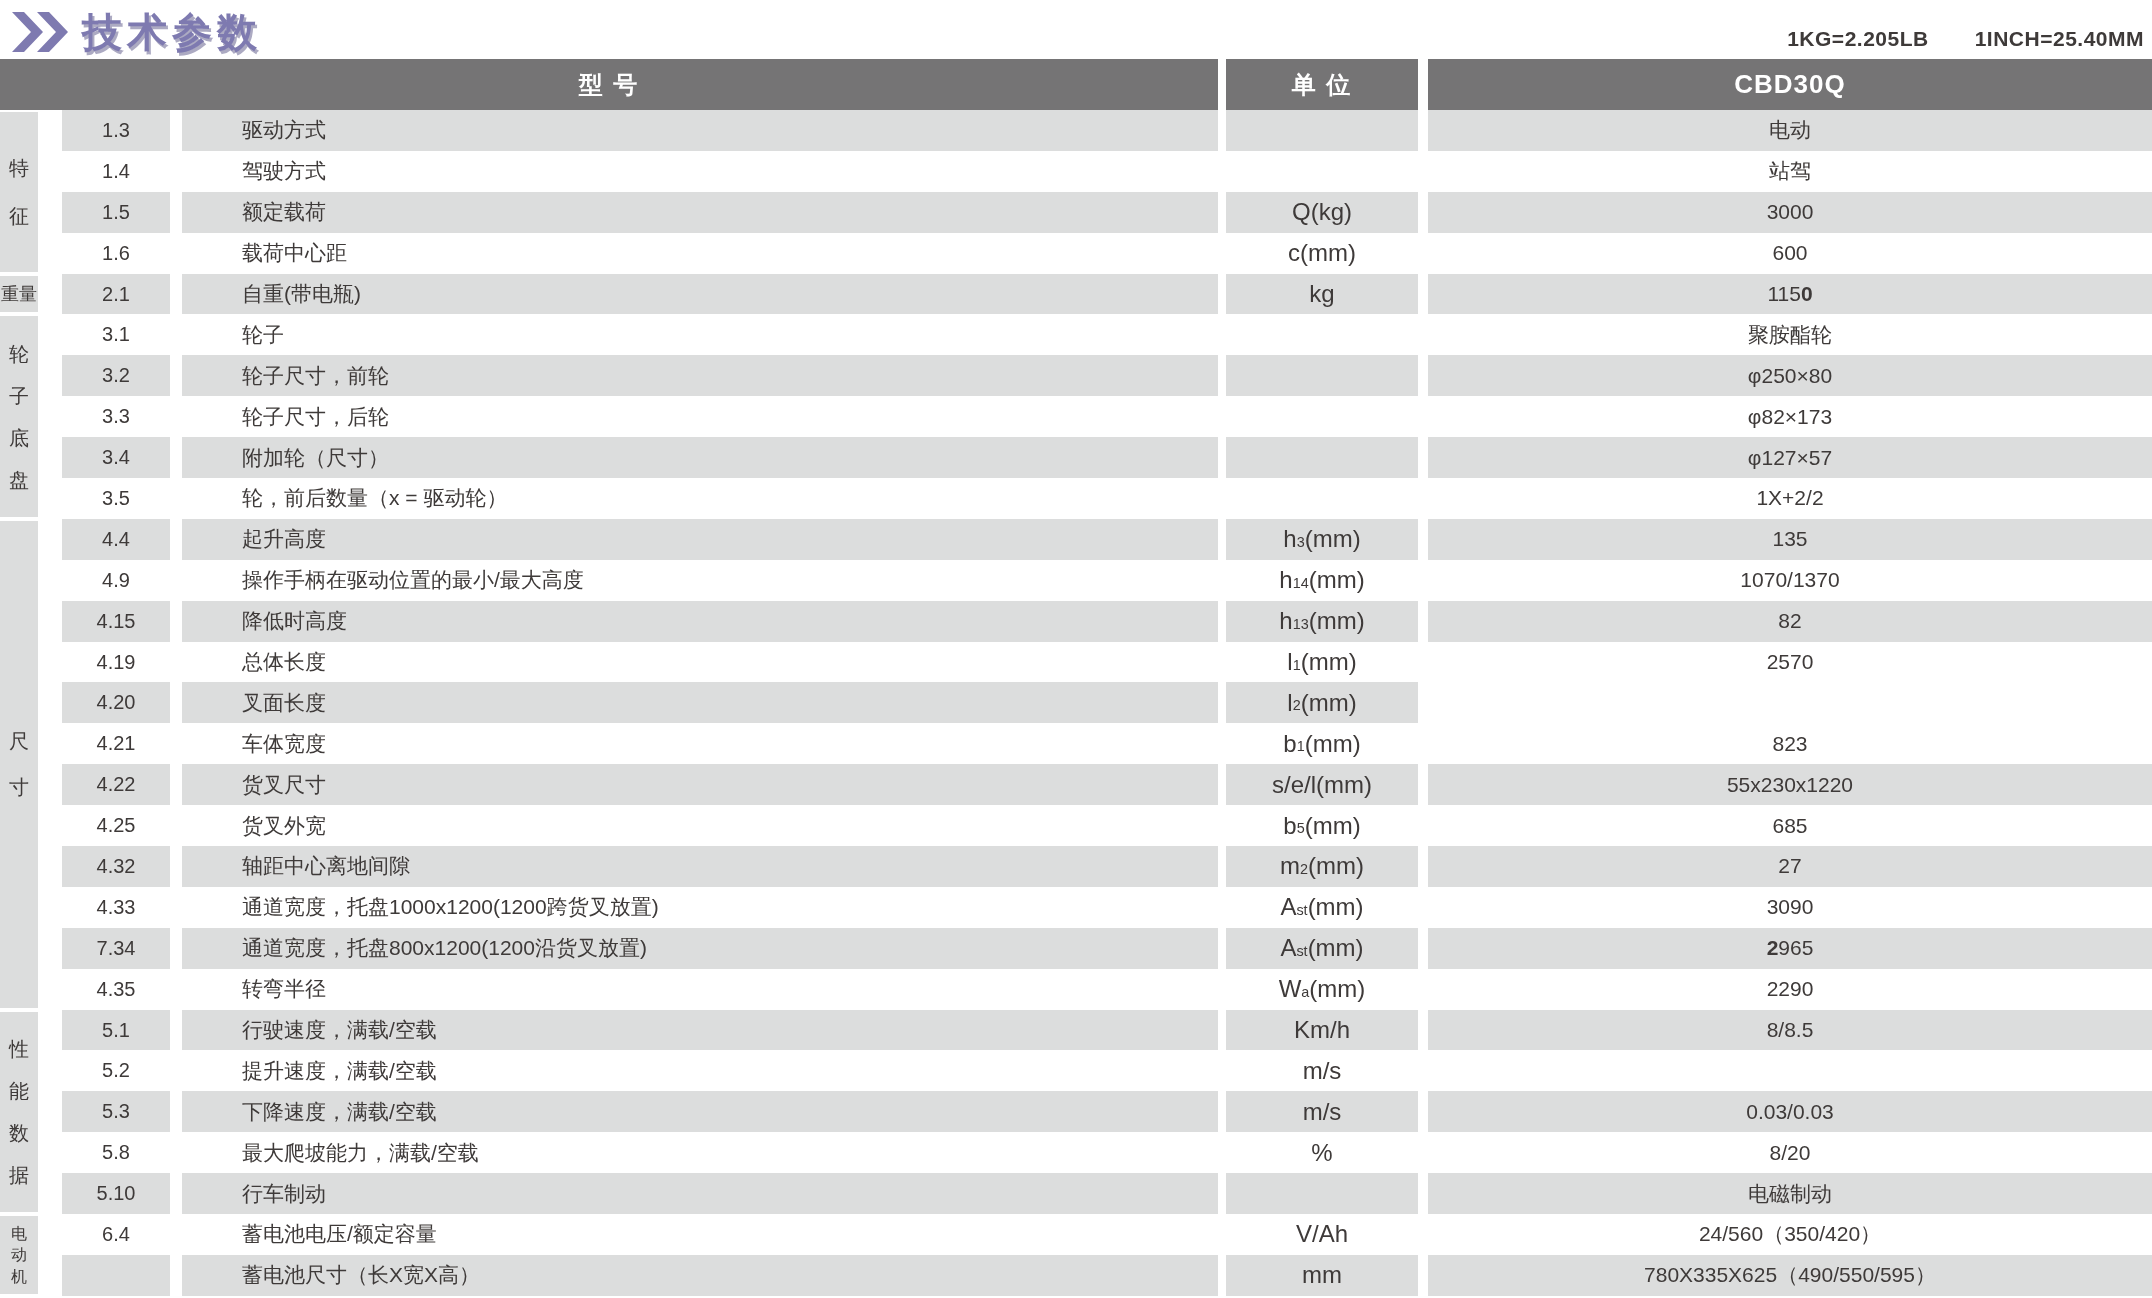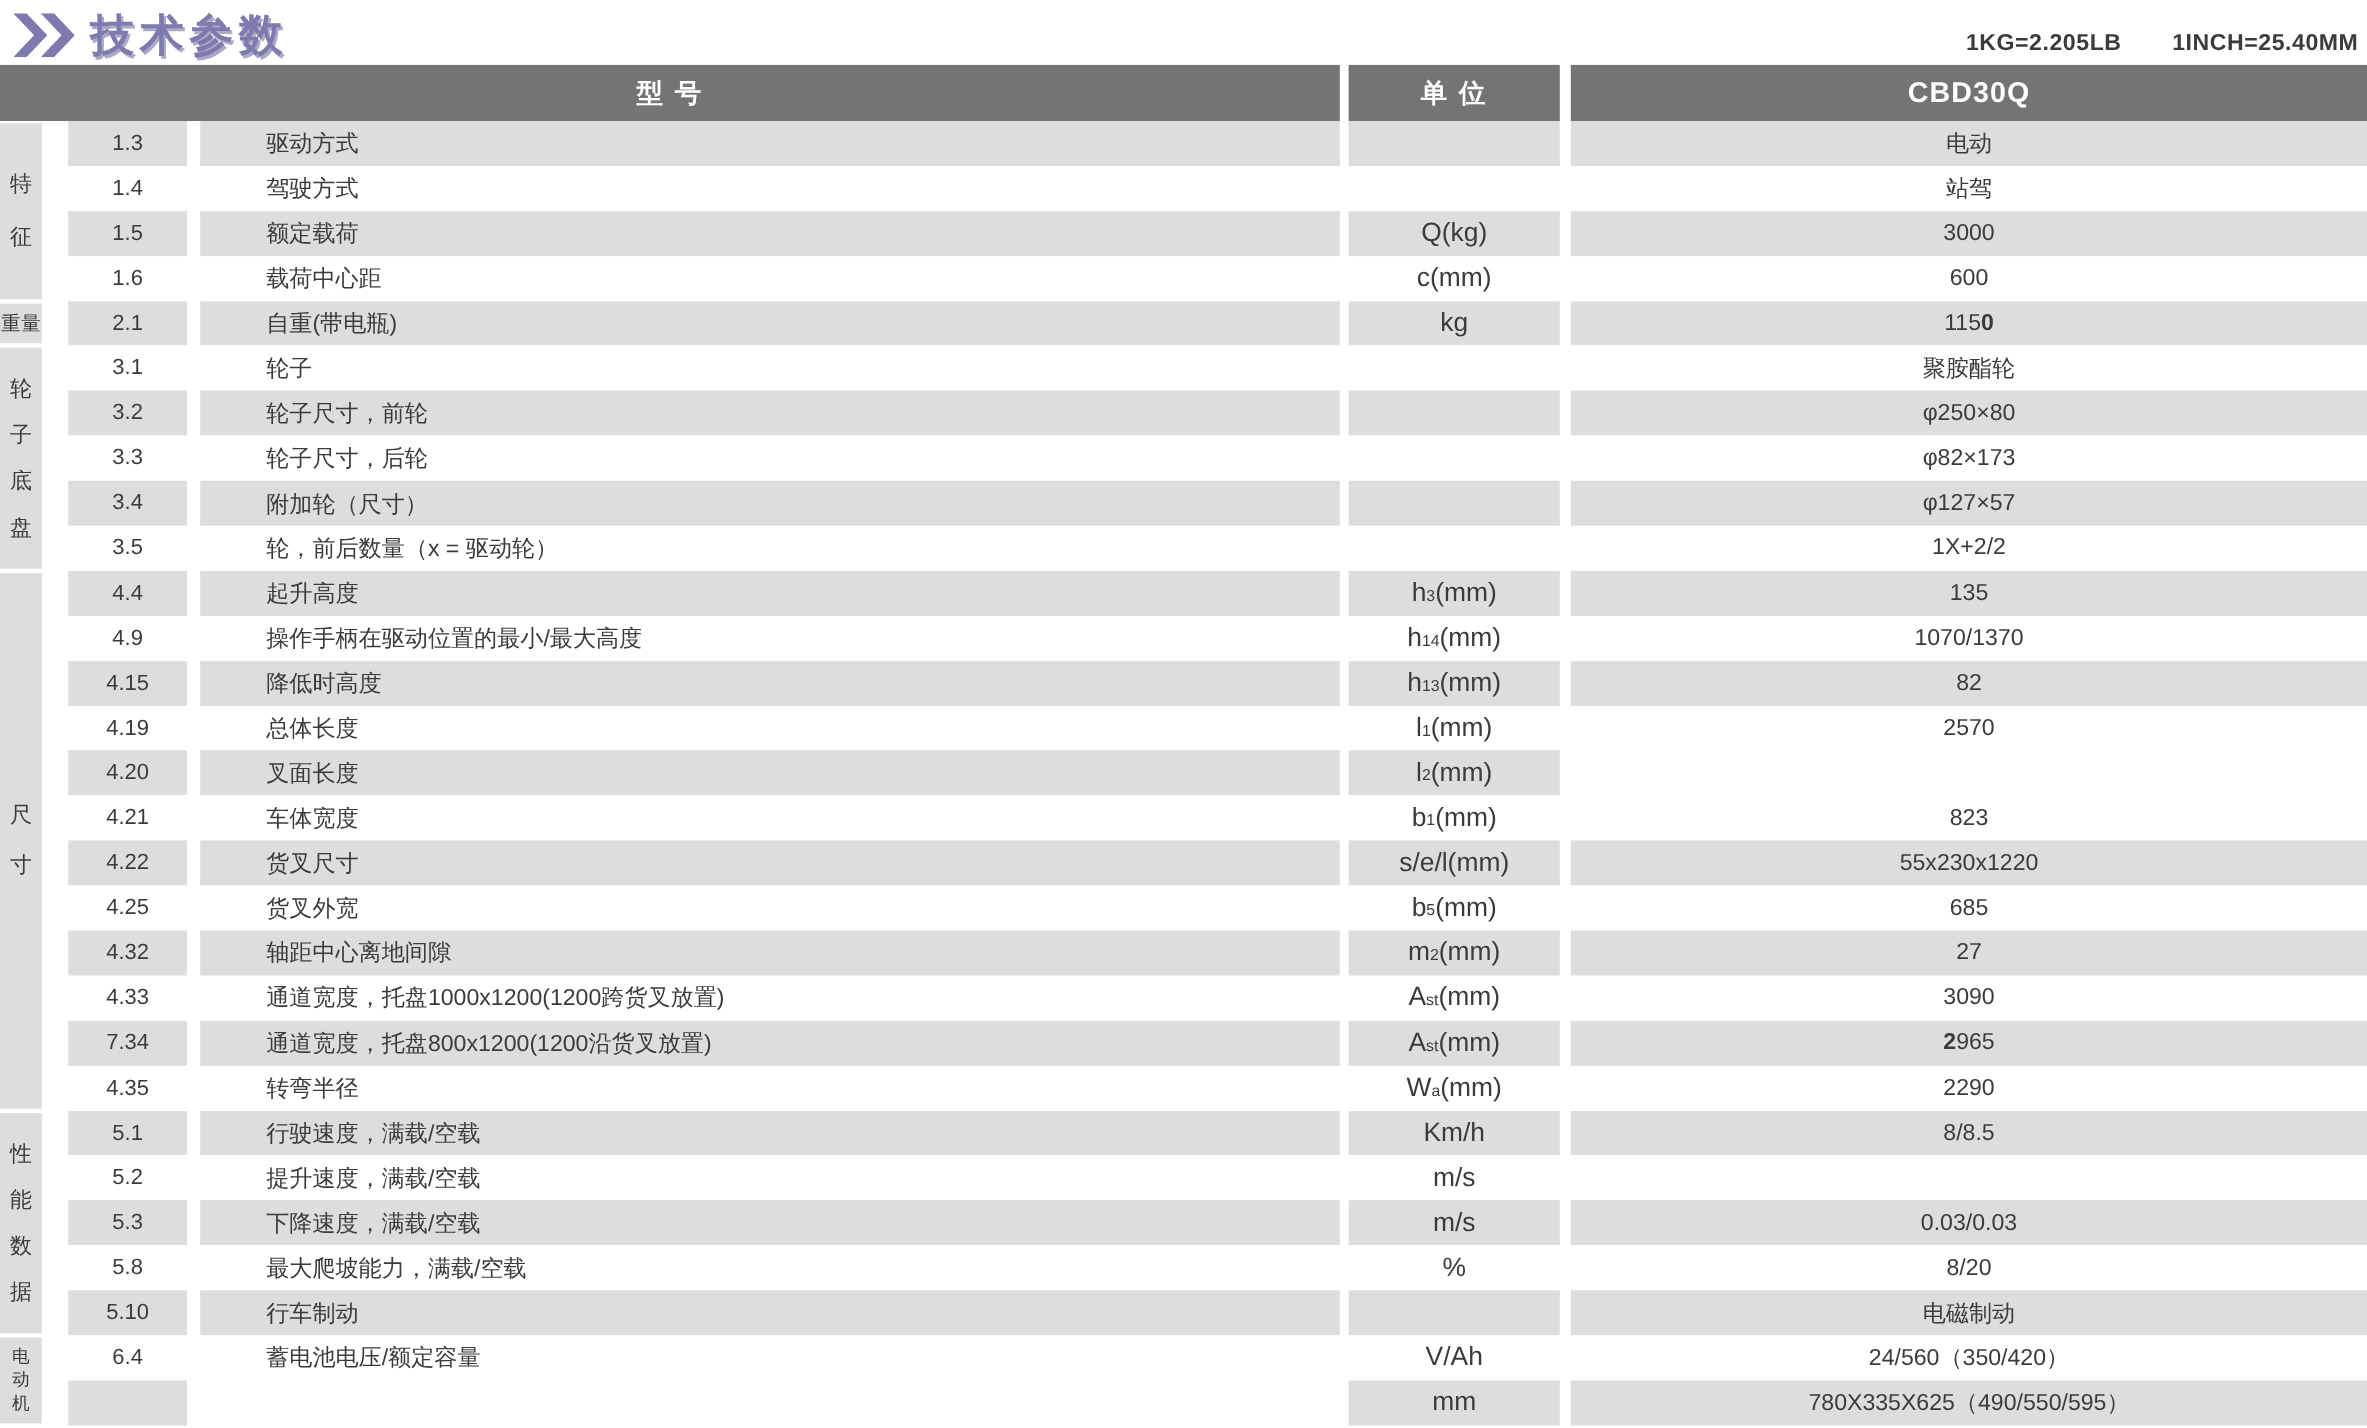--- a/index.html
+++ b/index.html
@@ -237,20 +237,21 @@
       <div class="cell value" style="grid-area: 27 / 9;">8/20</div>
       <div class="cell num shaded" style="grid-area: 28 / 3;">5.10</div>
       <div class="cell desc shaded" style="grid-area: 28 / 5;">行车制动</div>
       <div class="cell unit shaded" style="grid-area: 28 / 7;"></div>
       <div class="cell value shaded" style="grid-area: 28 / 9;">电磁制动</div>
       <div class="cell num" style="grid-area: 29 / 3;">6.4</div>
       <div class="cell desc" style="grid-area: 29 / 5;">蓄电池电压/额定容量</div>
       <div class="cell unit" style="grid-area: 29 / 7;">V/Ah</div>
       <div class="cell value" style="grid-area: 29 / 9;">24/560（350/420）</div>
       <div class="cell num shaded" style="grid-area: 30 / 3;"></div>
+      <div class="cell desc shaded" style="grid-area: 30 / 5;">蓄电池尺寸（长X宽X高）</div>
       <div class="cell unit shaded" style="grid-area: 30 / 7;">mm</div>
       <div class="cell value shaded" style="grid-area: 30 / 9;">780X335X625（490/550/595）</div>
       <div class="sidebar-block vertical" data-rows="4" style="grid-row: 2 / span 4;">
         <span class="ch">特</span>
         <span class="ch">征</span>
       </div>
       <div class="sidebar-block horizontal" data-rows="1" style="grid-row: 6 / span 1;">重量</div>
       <div class="sidebar-block vertical" data-rows="5" style="grid-row: 7 / span 5;">
         <span class="ch">轮</span>
         <span class="ch">子</span>

